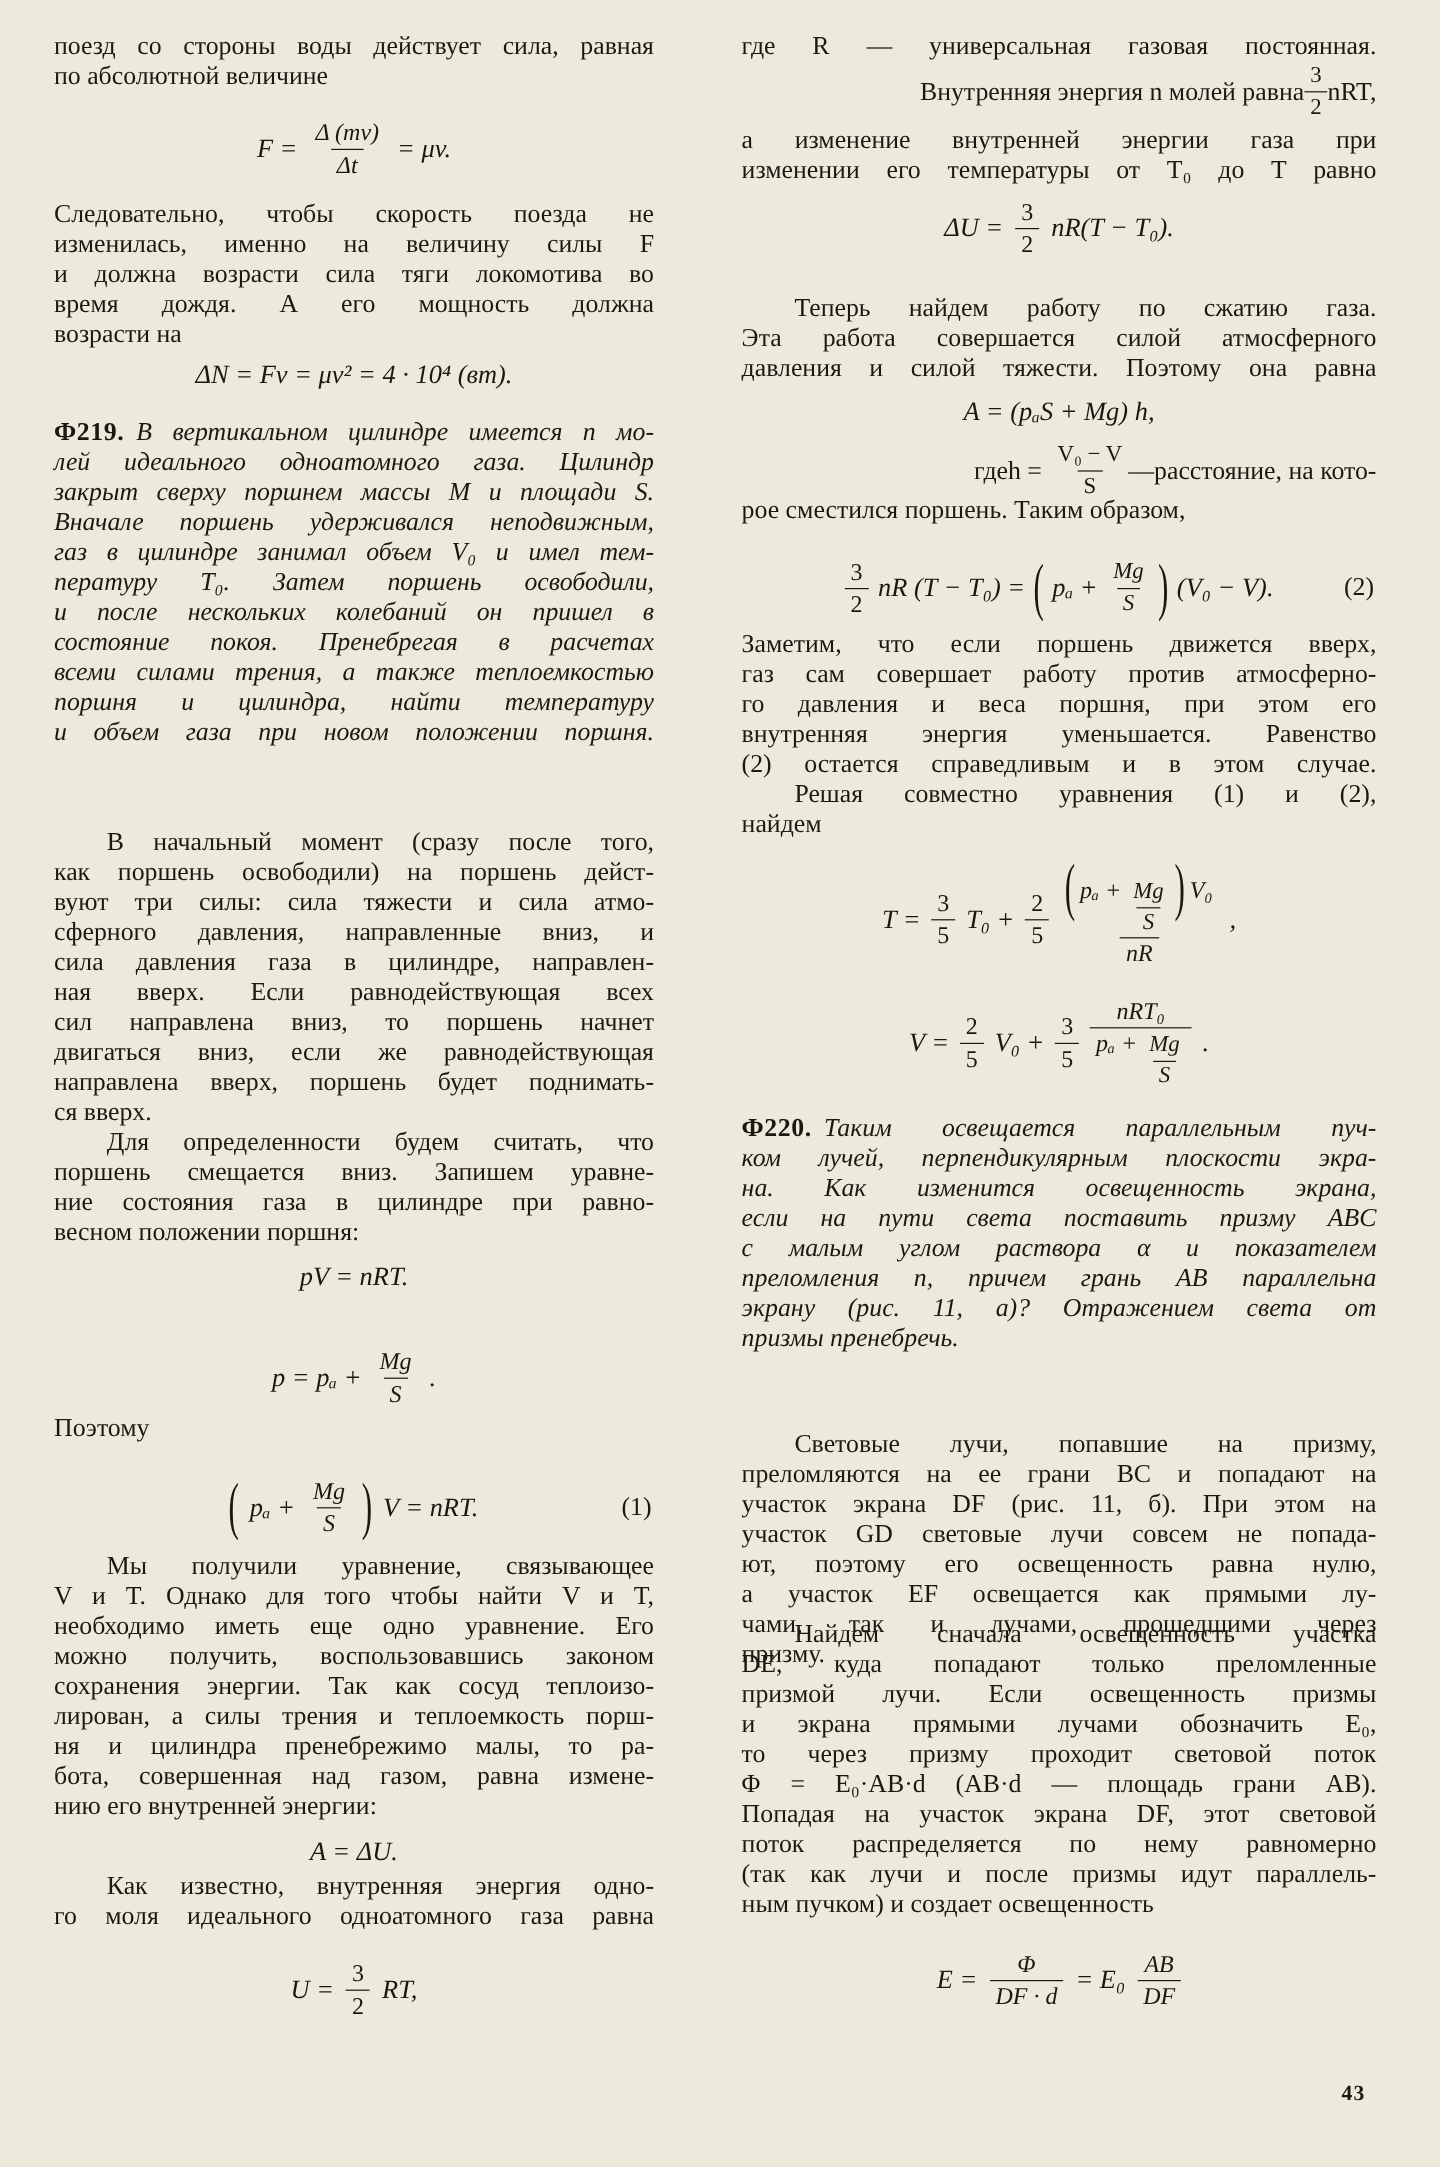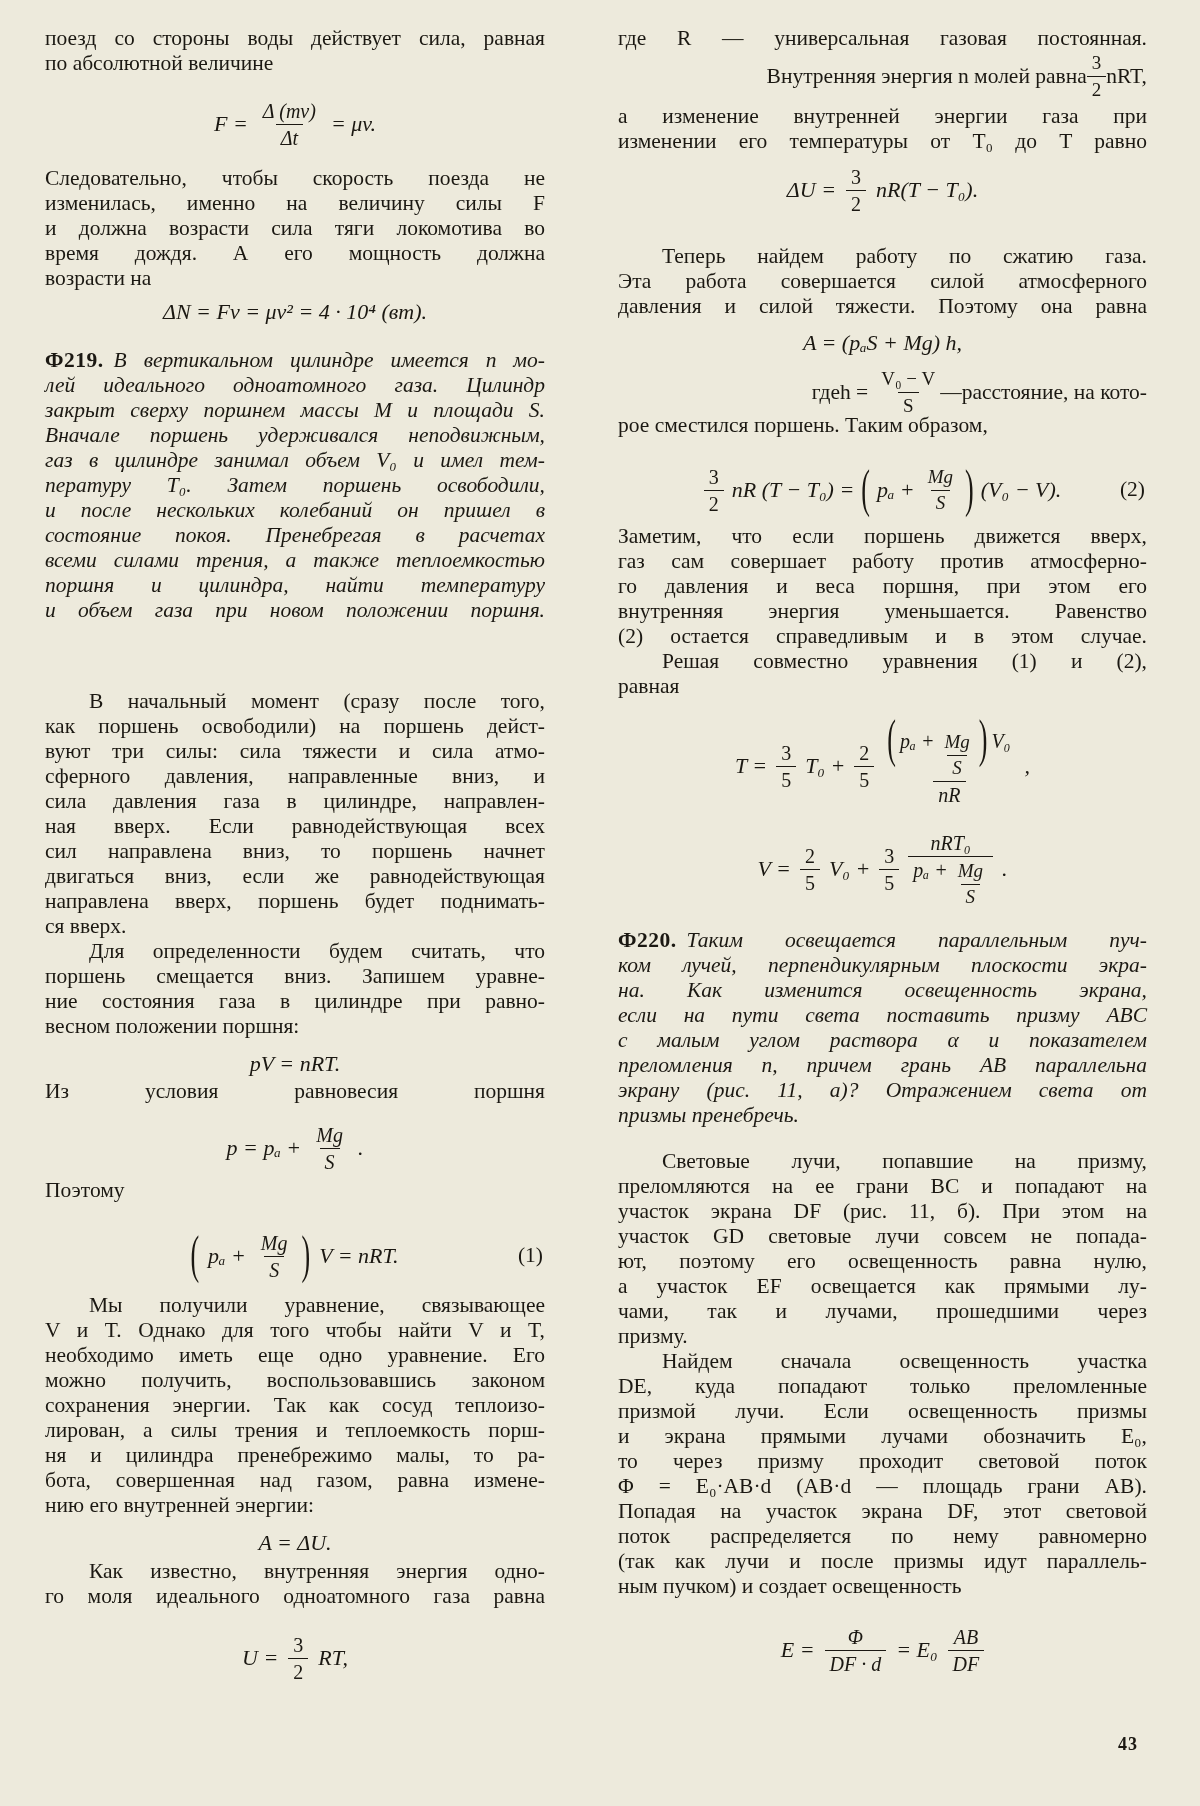--- a/index.html
+++ b/index.html
@@ -117,23 +117,20 @@
         <div class="tline">поршень смещается вниз. Запишем уравне-</div>
         <div class="tline">ние состояния газа в цилиндре при равно-</div>
         <div class="tline">весном положении поршня:</div>
       </div>
 
     <div class="formula" style="top:1049px;height:30px">
       <span>pV = nRT.</span>
     </div>
 
     <div class="blk" style="top:1079px"></div>
-    <div class="blk" style="top:1079px">
-      <div class="tline">Из условия равновесия поршня</div>
-    </div>
 
     <div class="formula" style="top:1116px;height:64px">
       <span>p = pₐ +</span>
       <span class="frac">
         <span class="num">Mg</span>
         <span class="den">S</span>
       </span>
       <span>.</span>
     </div>
 
@@ -266,21 +263,21 @@
     <div class="blk" style="top:524px">
         <div class="tline">Заметим, что если поршень движется вверх,</div>
         <div class="tline">газ сам совершает работу против атмосферно-</div>
         <div class="tline">го давления и веса поршня, при этом его</div>
         <div class="tline">внутренняя энергия уменьшается. Равенство</div>
         <div class="tline">(2) остается справедливым и в этом случае.</div>
       </div>
 
     <div class="blk ind last-left" style="top:649px">
         <div class="tline">Решая совместно уравнения (1) и (2),</div>
-        <div class="tline">равная</div>
+        <div class="tline">найдем</div>
       </div>
 
     <div class="formula" style="top:714px;height:105px;gap:9px">
       <span>T =</span>
       <span class="frac dig">
         <span class="num">3</span>
         <span class="den">5</span>
       </span>
       <span>T₀ +</span>
       <span class="frac dig">
@@ -331,21 +328,21 @@
       <div class="tline"><span class="pnum">Ф220.</span><span>Таким освещается параллельным пуч-</span></div>
     <div class="tline">ком лучей, перпендикулярным плоскости экра-</div>
         <div class="tline">на. Как изменится освещенность экрана,</div>
         <div class="tline">если на пути света поставить призму ABC</div>
         <div class="tline">с малым углом раствора α и показателем</div>
         <div class="tline">преломления n, причем грань AB параллельна</div>
         <div class="tline">экрану (рис. 11, а)? Отражением света от</div>
         <div class="tline">призмы пренебречь.</div>
       </div>
 
-    <div class="blk ind last-left" style="top:1149px">
+    <div class="blk ind last-left" style="top:1191px">
         <div class="tline">Световые лучи, попавшие на призму,</div>
         <div class="tline">преломляются на ее грани BC и попадают на</div>
         <div class="tline">участок экрана DF (рис. 11, б). При этом на</div>
         <div class="tline">участок GD световые лучи совсем не попада-</div>
         <div class="tline">ют, поэтому его освещенность равна нулю,</div>
         <div class="tline">а участок EF освещается как прямыми лу-</div>
         <div class="tline">чами, так и лучами, прошедшими через</div>
         <div class="tline">призму.</div>
       </div>
 

